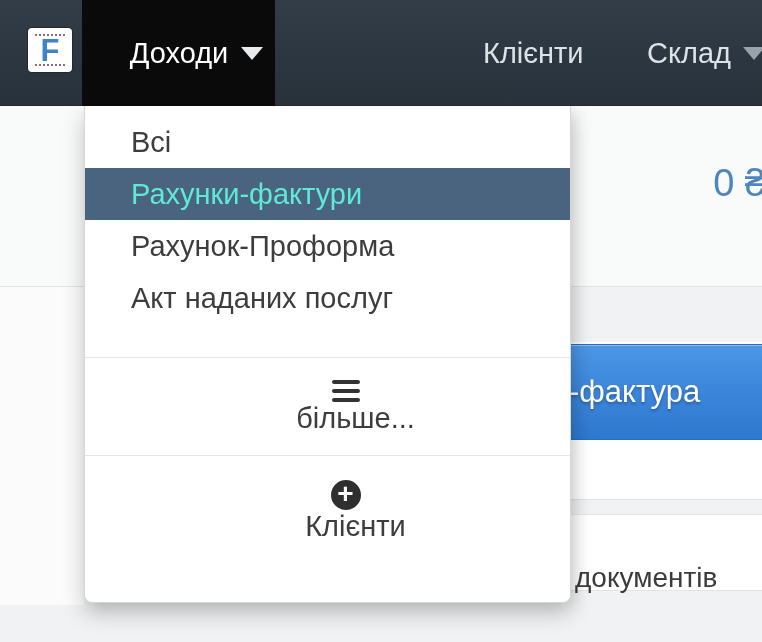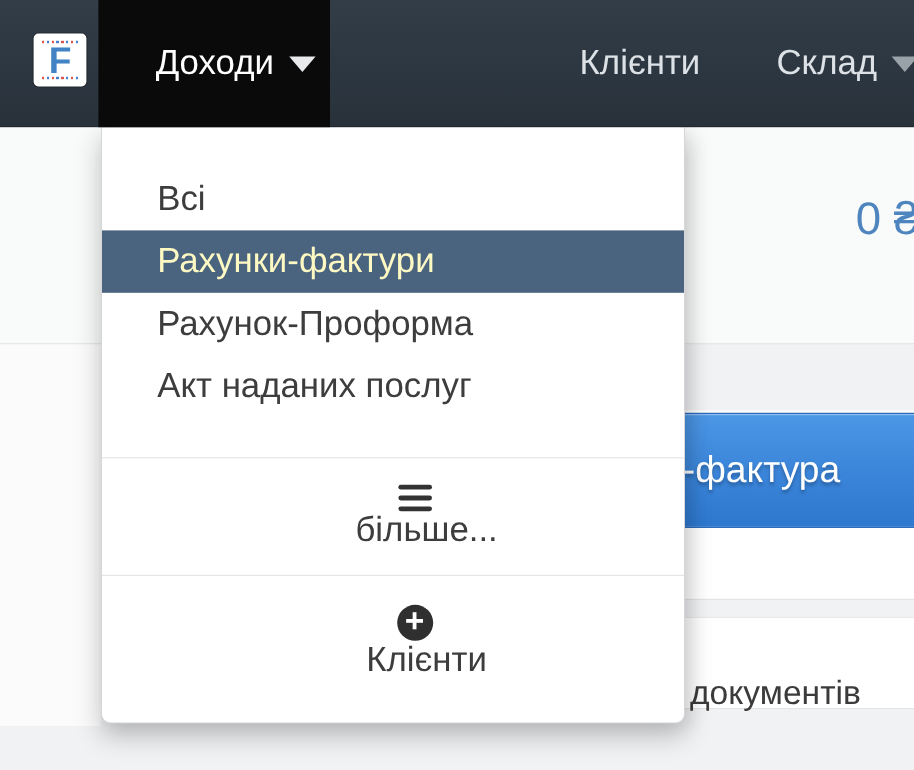--- a/index.html
+++ b/index.html
@@ -82,27 +82,27 @@
   }
   .caret.dim { border-top-color:#99a1a9; }
   .nav-expenses { left:308px; } .nav-clients { left:483px; }
   .nav-warehouse { left:647px; display:flex; align-items:center; gap:12px; line-height:normal; height:106px; }
   
   .dropdown {
     position:absolute; left:84px; top:106px; width:487px; height:497px;
     background:#fff; border:1px solid #d6d6da; border-top:none;
     border-radius:0 0 8px 8px;
     box-shadow:0 10px 22px rgba(0,0,0,.22), 6px 4px 14px rgba(0,0,0,.06);
-    z-index:20; padding-top:34px; overflow:hidden;
+    z-index:20; padding-top:10px; overflow:hidden;
   }
   .dd-item {
     height:52px; line-height:52px; padding-left:46px;
     font-size:29px; color:#3d3d3d; cursor:pointer; white-space:nowrap;
   }
-  .dd-item.selected { background:#4a6480; color:#fef9c3; }
+  .dd-item.selected { background:#4a6480; color:#5eead4; }
   .dd-divider { height:1px; background:#e5e5e5; }
   .dd-divider.first { margin-top:33px; }
   .dd-divider.second { margin-top:23px; }
   .dd-iconrow {
     display:flex; align-items:center; height:52px; padding-left:36px;
     font-size:29px; color:#3d3d3d; cursor:pointer;flex-direction:column;
   }
   .dd-iconrow.more { margin-top:22px; }
   .dd-iconrow.add { margin-top:24px; }
   .icon-gap { margin-left:20px; }

